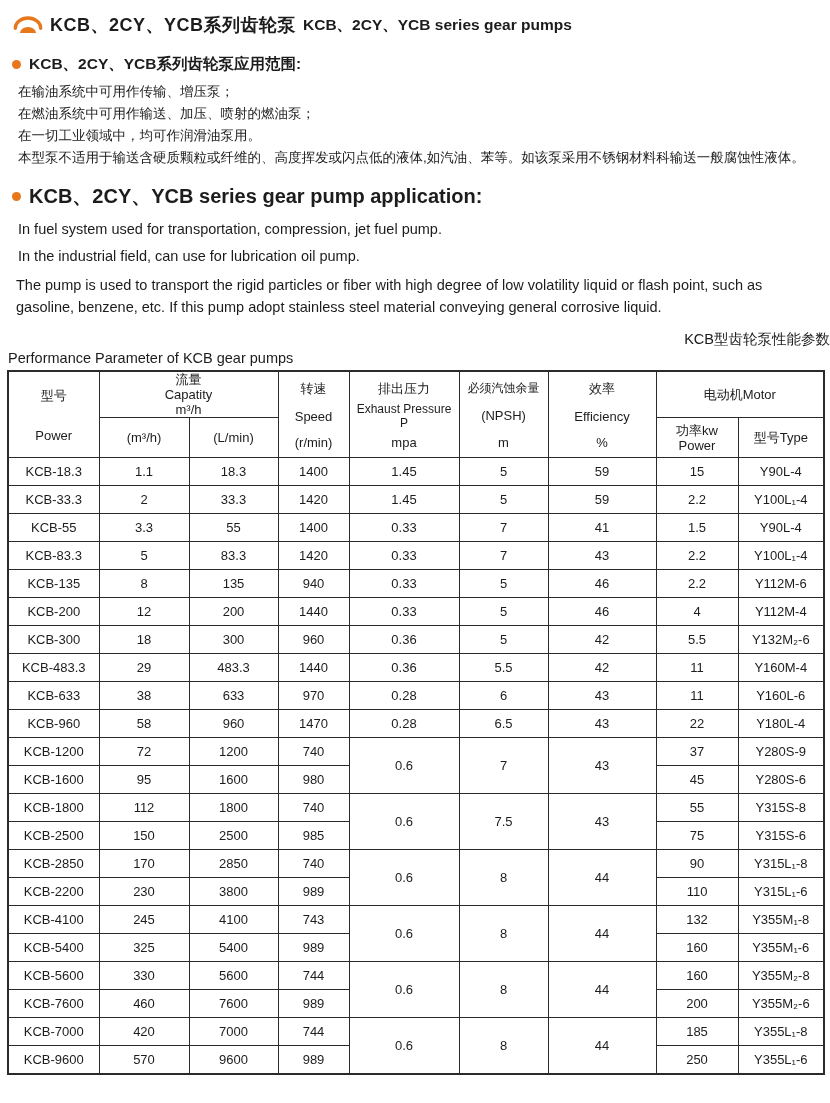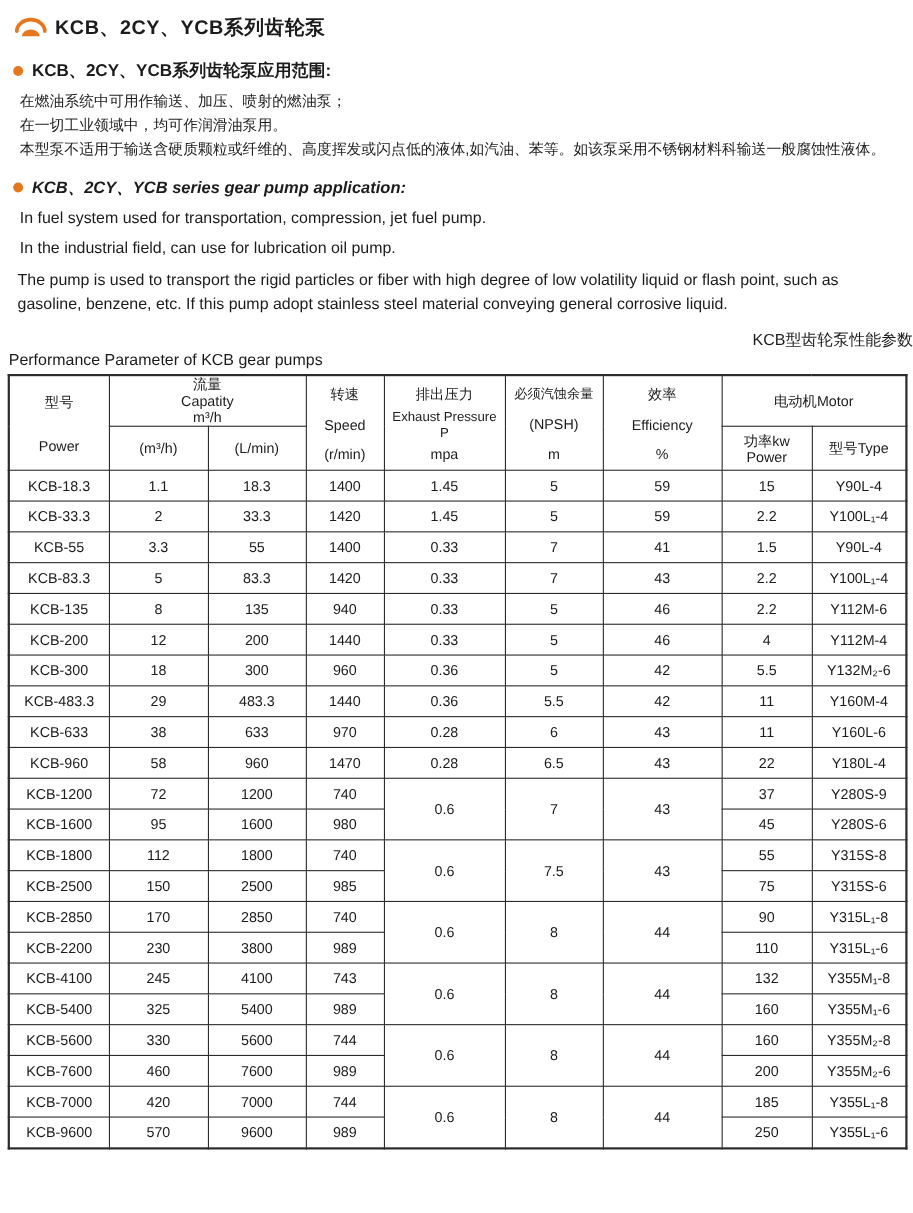--- a/index.html
+++ b/index.html
@@ -14,21 +14,21 @@
   
   .main-title { display:flex; align-items:center; padding-left:12px; height:30px; }
   .logo { width:32px; height:22px; display:inline-flex; align-items:flex-end; margin-right:6px; }
   .title-zh { font-size:18px; font-weight:bold; letter-spacing:0.5px; }
   .title-en { font-size:15.5px; font-weight:bold; margin-left:7px; }
 
   
   .sec-heading { display:flex; align-items:center; margin-top:14px; padding-left:12px; }
   .bullet { width:9px; height:9px; border-radius:50%; background:#e8761a; margin-right:8px; flex:0 0 auto; }
   .sec-heading .h-zh { font-size:15.5px; font-weight:bold; }
-  .sec-heading .h-en { font-size:15px; font-weight:bold;font-style:italic; }
+  .sec-heading .h-en { font-size:20px; font-weight:bold; }
 
   .zh-body { margin:6px 14px 0 18px; }
   .zh-body .line { font-size:13.5px; line-height:22px; }
   .en-body { margin:6px 14px 0 18px; }
   .en-body .line { font-size:14.5px; line-height:27px; }
   .en-para { margin:4px 10px 0 16px; font-size:14.5px; line-height:22px; }
 
   
   .tbl-title-zh { margin:12px 0 0 8px; font-size:14.5px;text-align:right; }
   .tbl-title-en { margin:1px 0 4px 8px; font-size:14.5px; }
@@ -59,27 +59,29 @@
 <div class="page">
 
   <div class="main-title">
     <span class="logo">
       <svg viewBox="0 0 34 23" width="32" height="22" aria-hidden="true">
         <path d="M3.5 15 A 13.5 11 0 0 1 30.5 15" fill="none" stroke="#e8761a" stroke-width="3.6" stroke-linecap="round"></path>
         <path d="M8.5 20 A 8.5 6.5 0 0 1 25.5 20 Z" fill="#e8761a"></path>
       </svg>
     </span>
     <span class="title-zh">KCB、2CY、YCB系列齿轮泵</span>
+    <span class="title-en">KCB、2CY、YCB series gear pumps</span>
   </div>
 
   <div class="sec-heading">
     <span class="bullet"></span>
     <span class="h-zh">KCB、2CY、YCB系列齿轮泵应用范围:</span>
   </div>
   <div class="zh-body">
+    <div class="line">在输油系统中可用作传输、增压泵；</div>
     <div class="line">在燃油系统中可用作输送、加压、喷射的燃油泵；</div>
     <div class="line">在一切工业领域中，均可作润滑油泵用。</div>
     <div class="line">本型泵不适用于输送含硬质颗粒或纤维的、高度挥发或闪点低的液体,如汽油、苯等。如该泵采用不锈钢材料科输送一般腐蚀性液体。</div>
   </div>
 
   <div class="sec-heading">
     <span class="bullet"></span>
     <span class="h-en">KCB、2CY、YCB series gear pump application:</span>
   </div>
   <div class="en-body">

